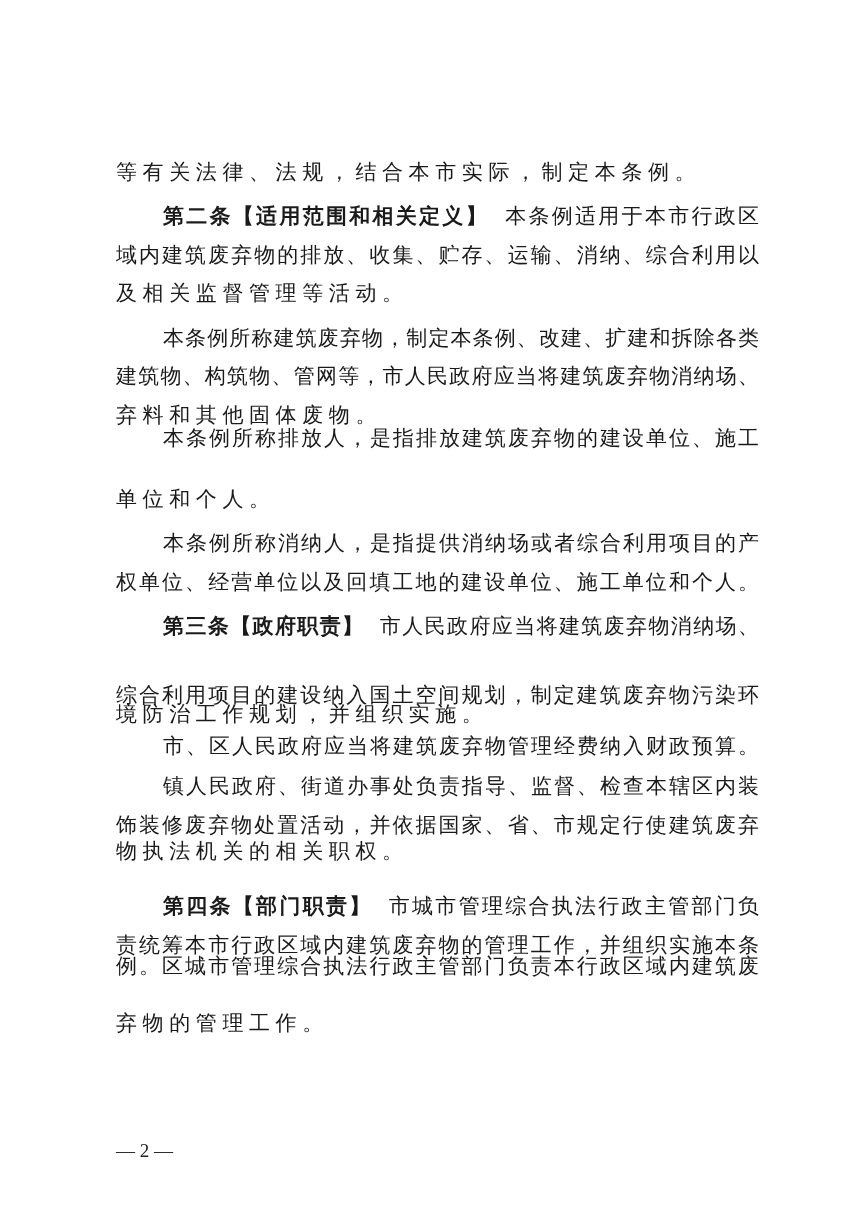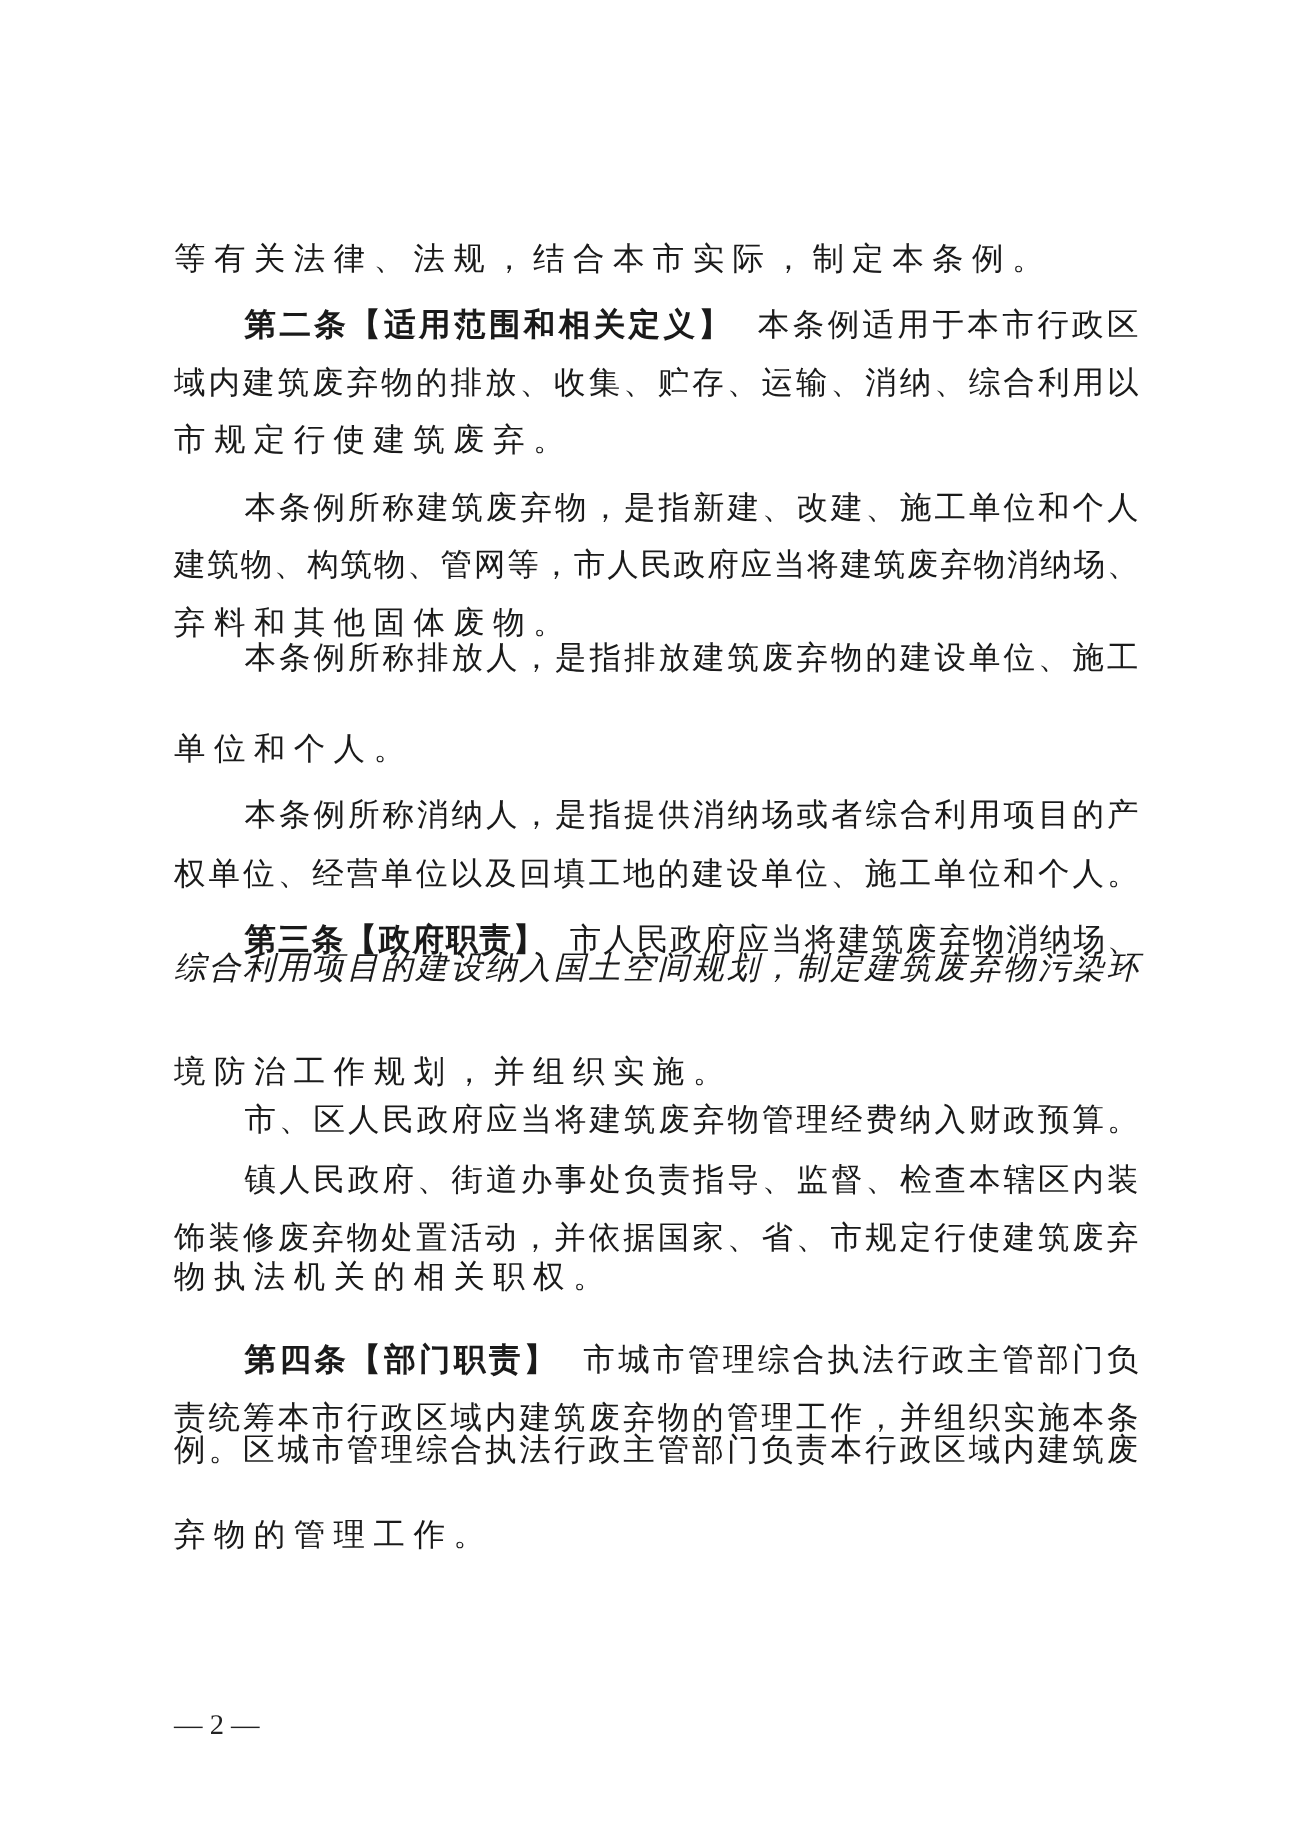--- a/index.html
+++ b/index.html
@@ -16,30 +16,30 @@
                  font-family: "Liberation Serif", "DejaVu Serif", serif; color: #222; }
 </style>
 </head>
 <body>
 
 <div class="page">
   <div id="lines">
       <div class="line last" style="top: 157px;"><span>等有关法律、法规，结合本市实际，制定本条例。</span></div>
       <div class="line indent" style="top: 201px;"><span class="heading">第二条【适用范围和相关定义】</span><span class="gap"></span><span>本条例适用于本市行政区</span></div>
       <div class="line" style="top: 240px;"><span>域内建筑废弃物的排放、收集、贮存、运输、消纳、综合利用以</span></div>
-      <div class="line last" style="top: 278px;"><span>市规定行使建筑废弃。</span></div>
-      <div class="line indent" style="top: 323px;"><span>本条例所称建筑废弃物，是指新建、改建、施工单位和个人</span></div>
+      <div class="line last" style="top: 278px;"><span>及相关监督管理等活动。</span></div>
+      <div class="line indent" style="top: 323px;"><span>本条例所称建筑废弃物，制定本条例、改建、扩建和拆除各类</span></div>
       <div class="line" style="top: 361px;"><span>建筑物、构筑物、管网等，市人民政府应当将建筑废弃物消纳场、</span></div>
       <div class="line last" style="top: 400px;"><span>弃料和其他固体废物。</span></div>
       <div class="line indent" style="top: 423px;"><span>本条例所称排放人，是指排放建筑废弃物的建设单位、施工</span></div>
       <div class="line last" style="top: 484px;"><span>单位和个人。</span></div>
       <div class="line indent" style="top: 528px;"><span>本条例所称消纳人，是指提供消纳场或者综合利用项目的产</span></div>
       <div class="line" style="top: 567px;"><span>权单位、经营单位以及回填工地的建设单位、施工单位和个人。</span></div>
       <div class="line indent" style="top: 611px;"><span class="heading">第三条【政府职责】</span><span class="gap"></span><span>市人民政府应当将建筑废弃物消纳场、</span></div>
-      <div class="line" style="top: 630px; font-style: italic;"><span>综合利用项目的建设纳入国土空间规划，制定建筑废弃物污染环</span></div>
+      <div class="line" style="top: 680px;"><span>综合利用项目的建设纳入国土空间规划，制定建筑废弃物污染环</span></div>
       <div class="line last" style="top: 688px; margin-top: 11px;"><span>境防治工作规划，并组织实施。</span></div>
       <div class="line indent" style="top: 731px;"><span>市、区人民政府应当将建筑废弃物管理经费纳入财政预算。</span></div>
       <div class="line indent" style="top: 771px;"><span>镇人民政府、街道办事处负责指导、监督、检查本辖区内装</span></div>
       <div class="line" style="top: 810px;"><span>饰装修废弃物处置活动，并依据国家、省、市规定行使建筑废弃</span></div>
       <div class="line last" style="top: 836px;"><span>物执法机关的相关职权。</span></div>
       <div class="line indent" style="top: 891px;"><span class="heading">第四条【部门职责】</span><span class="gap"></span><span>市城市管理综合执法行政主管部门负</span></div>
       <div class="line" style="top: 930px;"><span>责统筹本市行政区域内建筑废弃物的管理工作，并组织实施本条</span></div>
       <div class="line" style="top: 951px;"><span>例。区城市管理综合执法行政主管部门负责本行政区域内建筑废</span></div>
       <div class="line last" style="top: 1008px;"><span>弃物的管理工作。</span></div>
     </div>

